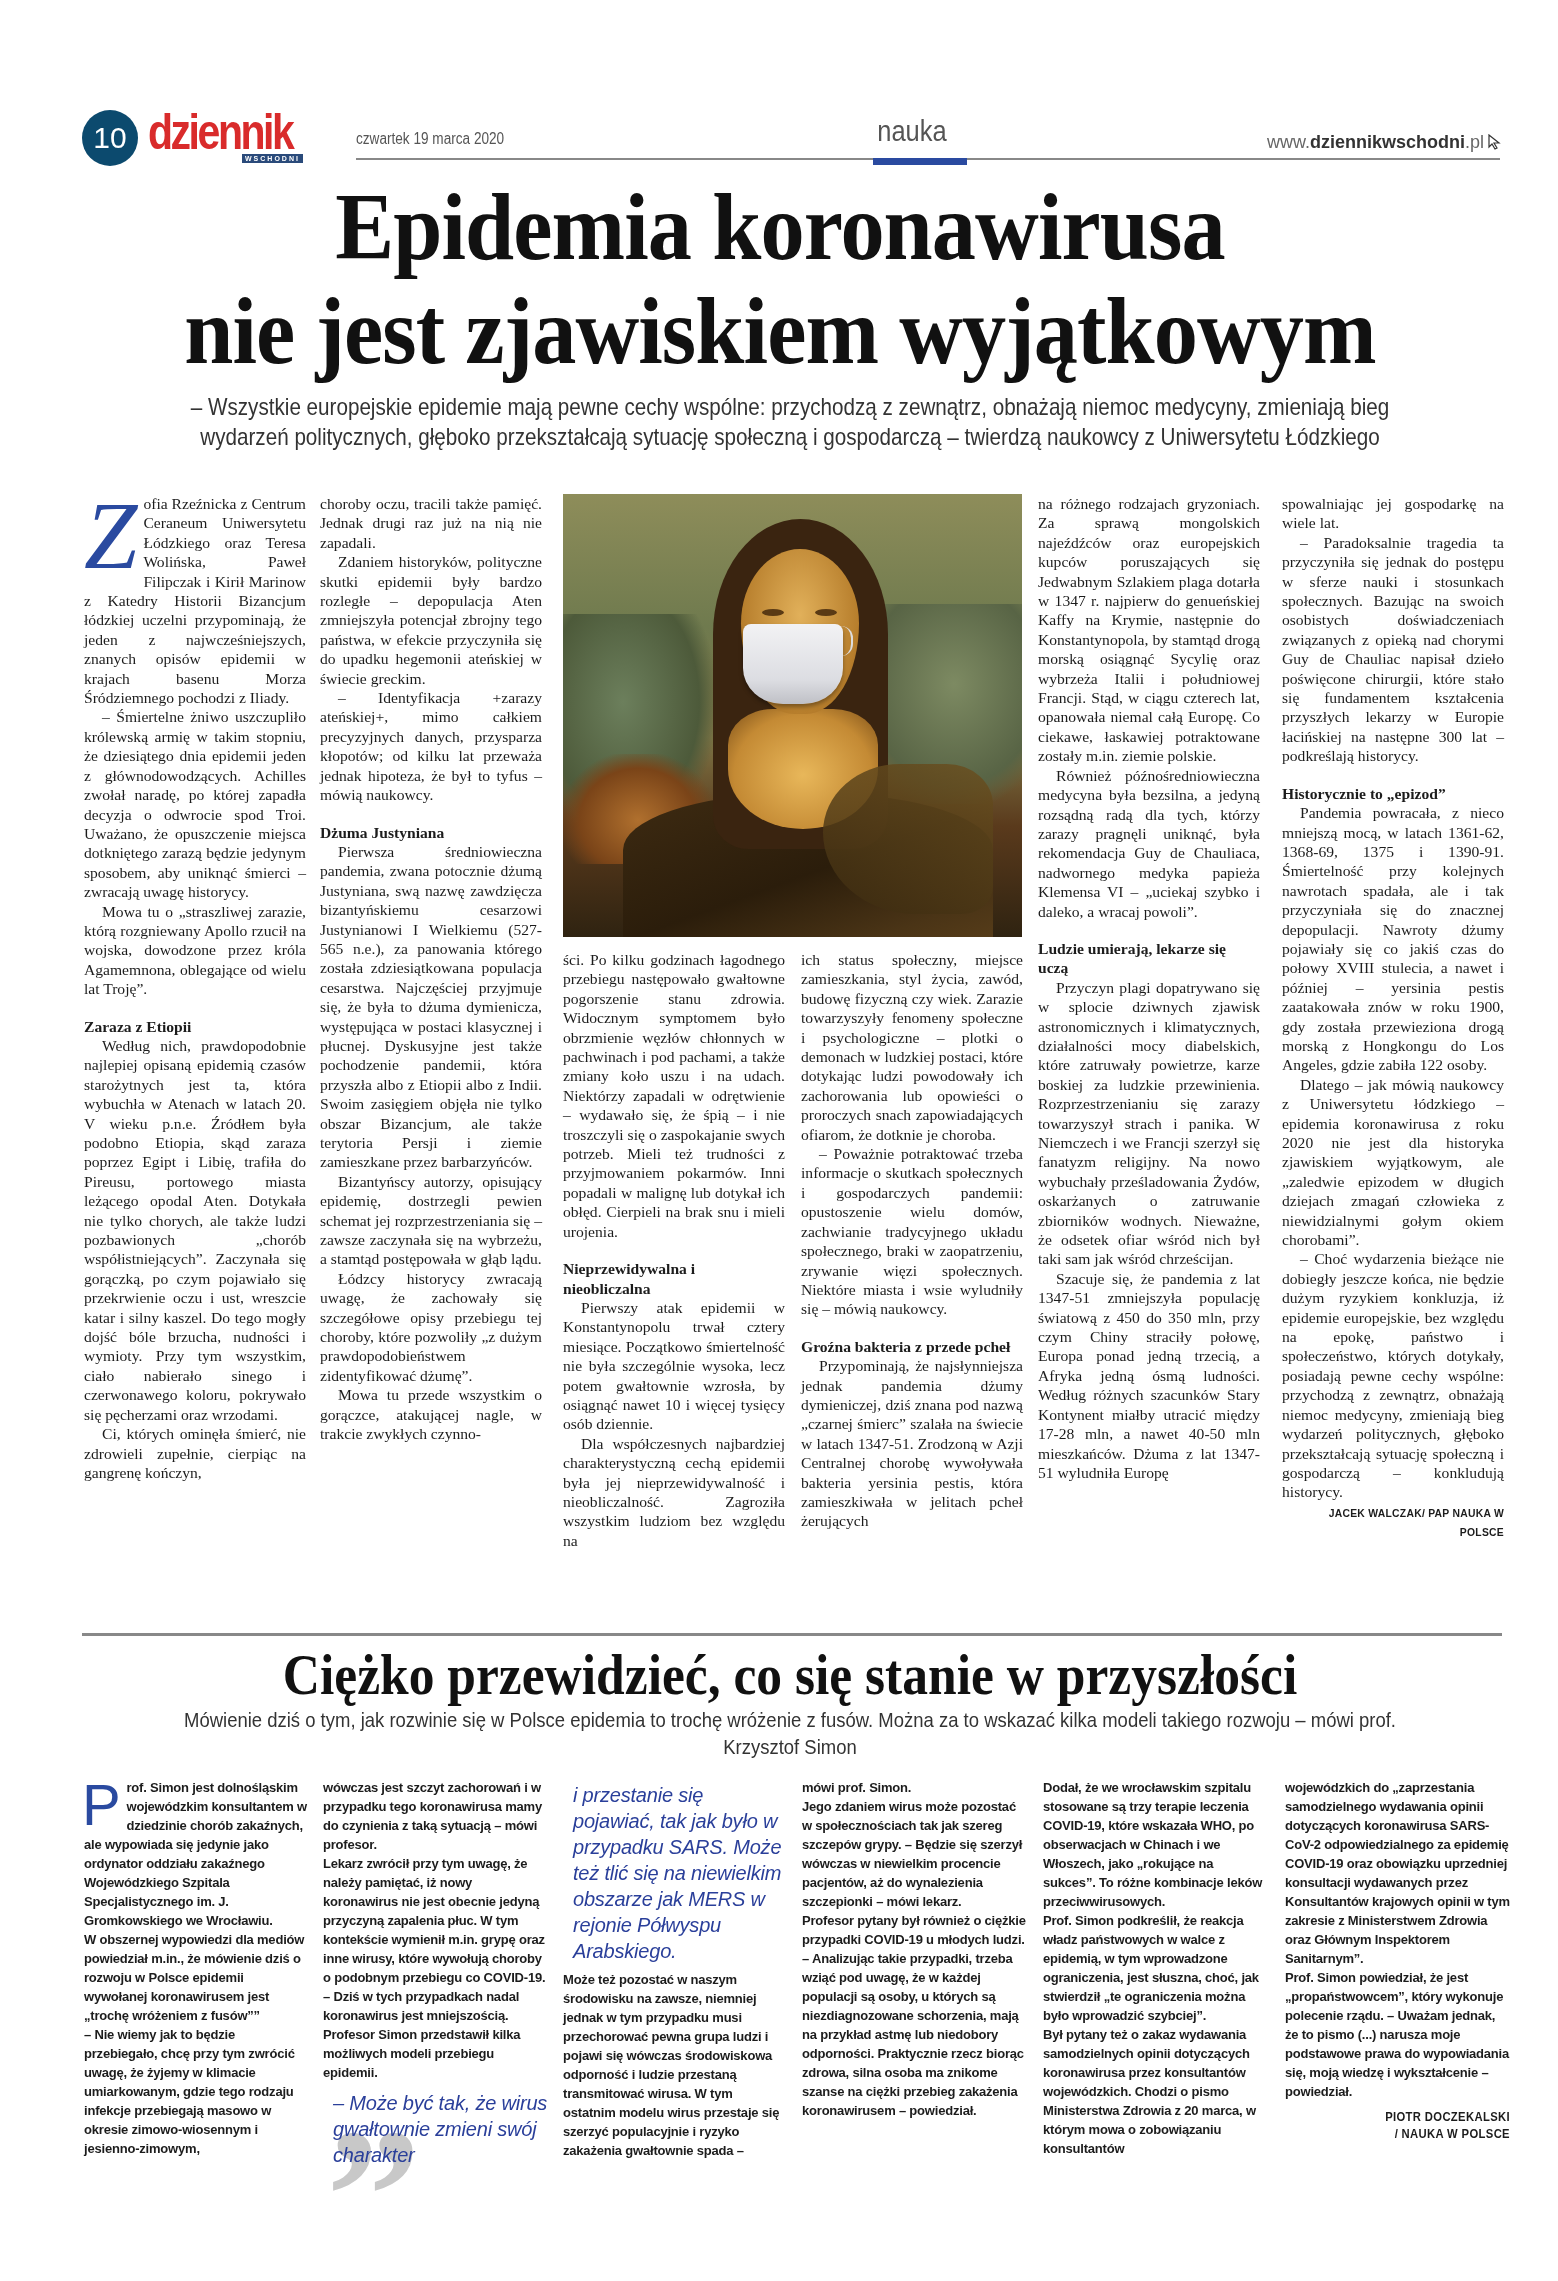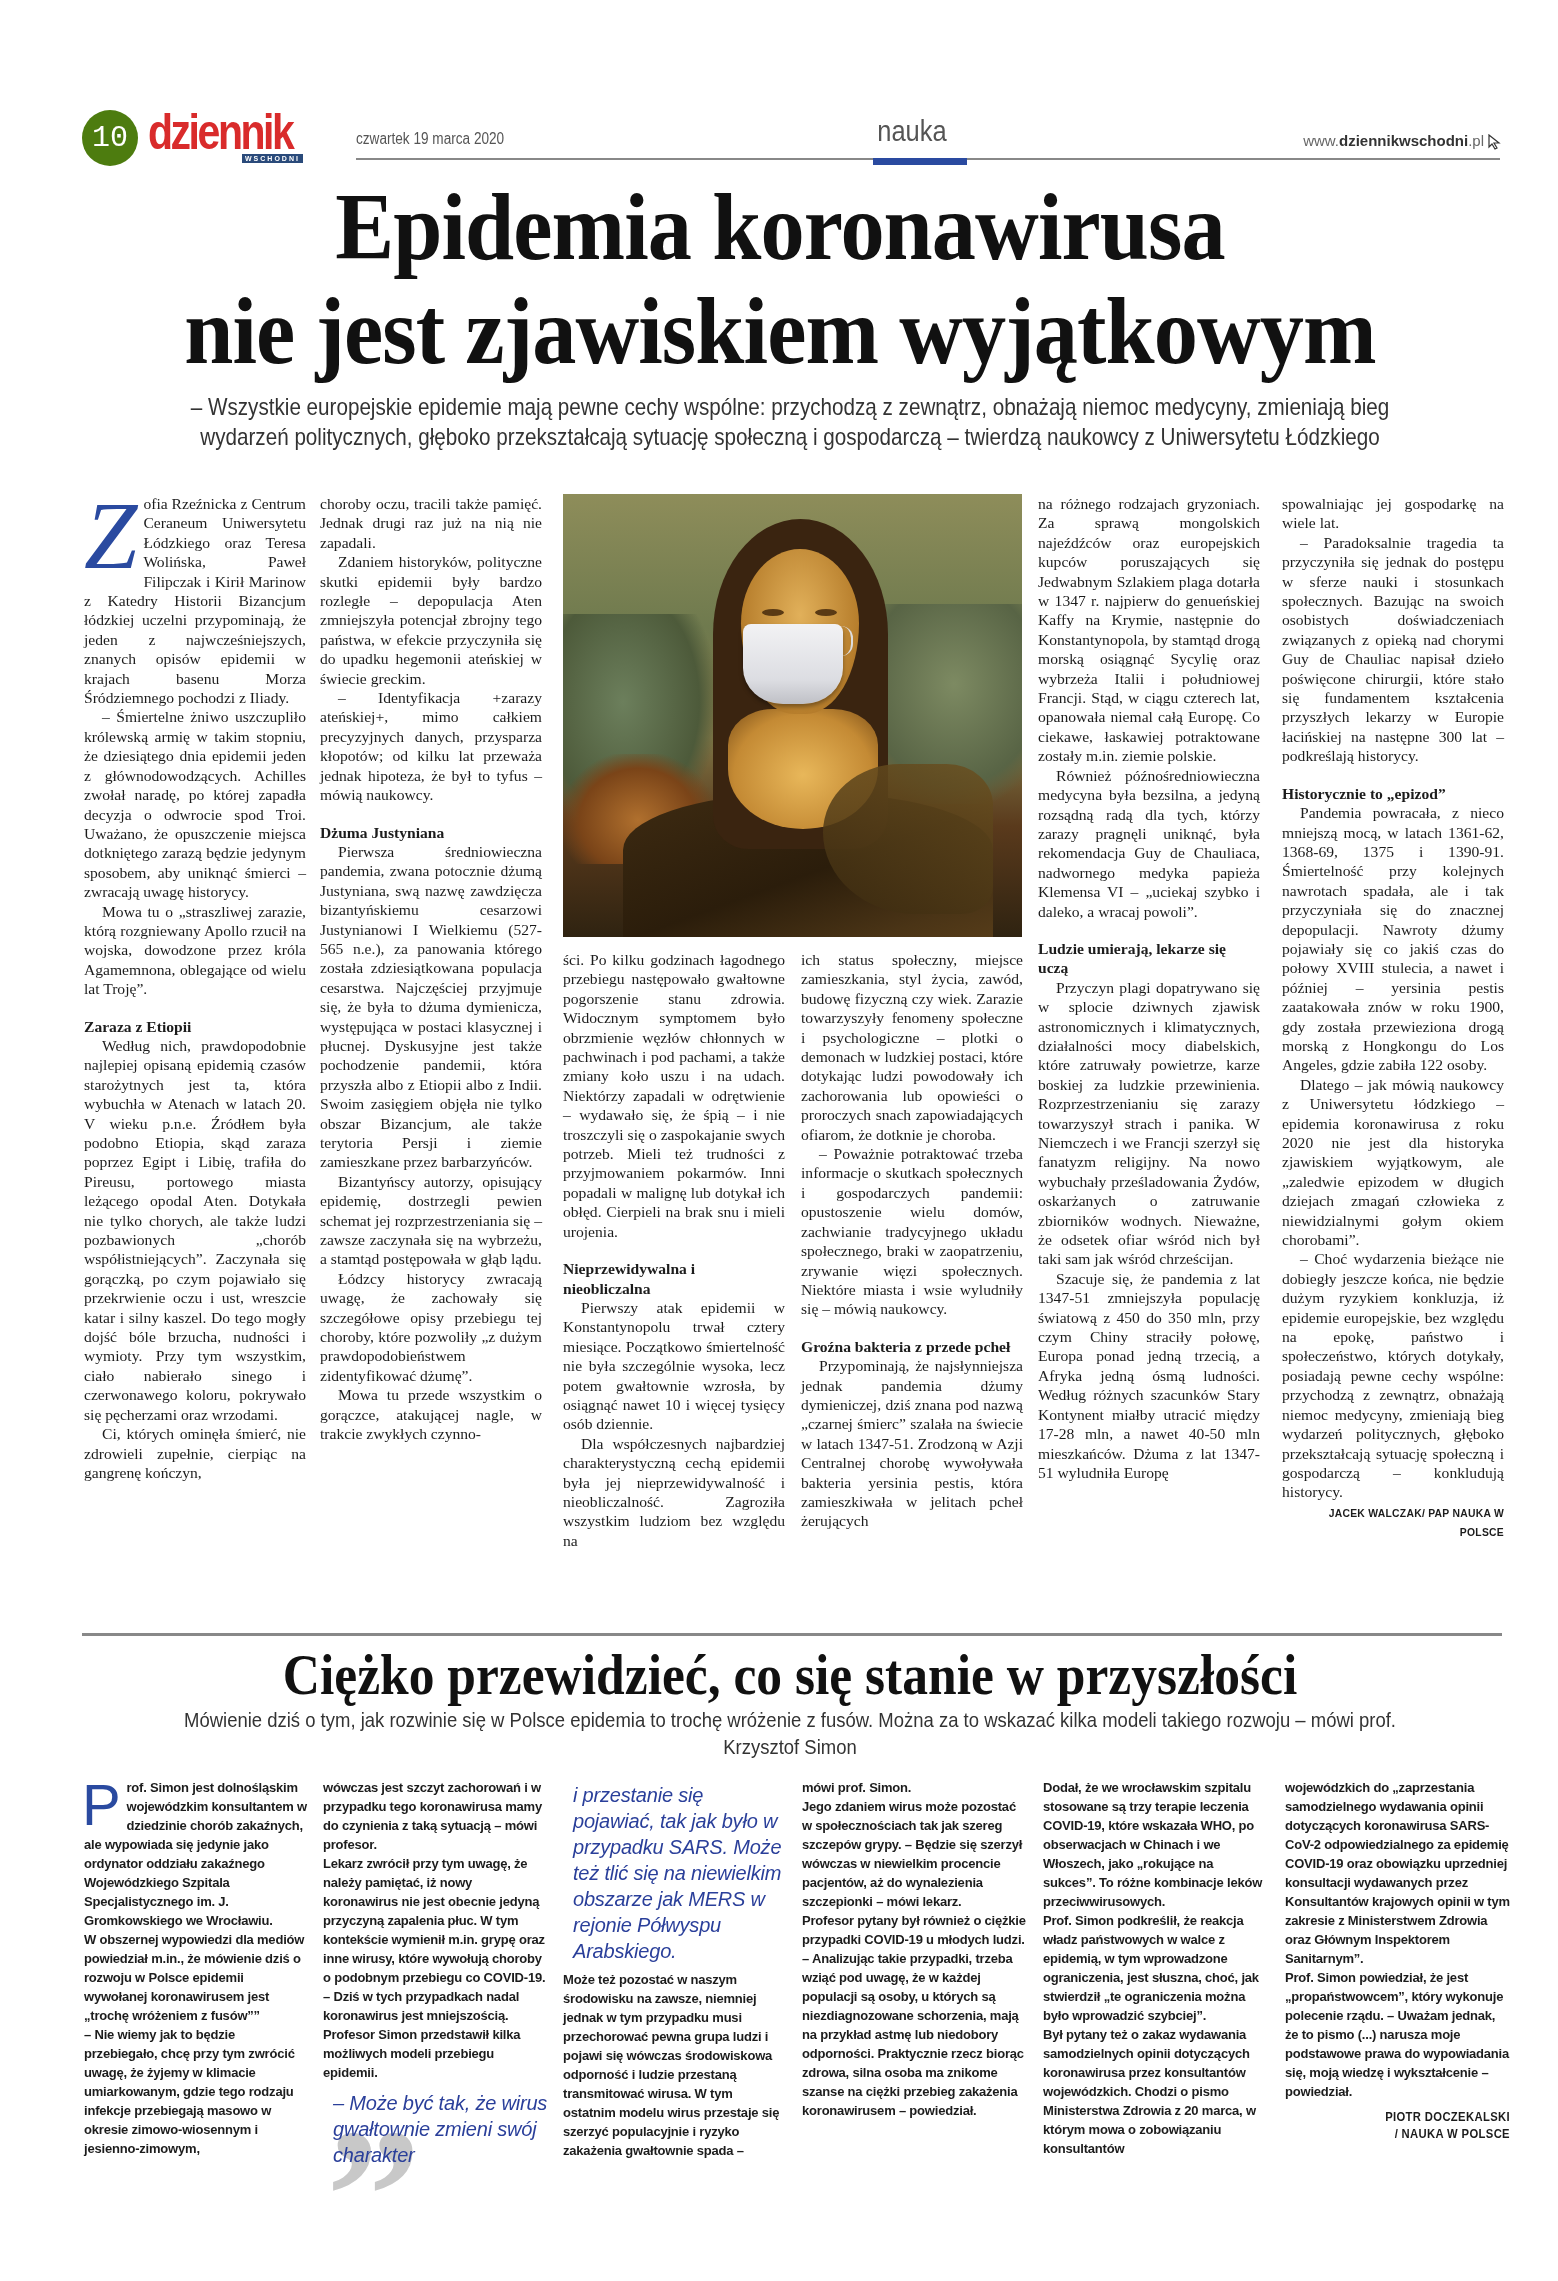--- a/index.html
+++ b/index.html
@@ -2,36 +2,36 @@
 <html><head>
 <meta charset="utf-8">
 <style>
   * { box-sizing: border-box; margin: 0; padding: 0; }
   html, body { width: 1558px; height: 2281px; background: #ffffff; }
   body { position: relative; overflow: hidden; color: #1a1a1a; }
 
   
   .masthead { position: absolute; left: 82px; top: 108px; width: 1420px; height: 60px; }
   .page-num { position: absolute; left: 0; top: 2px; width: 56px; height: 56px; border-radius: 50%;
-    background: #4d7c0f; color: #fff; font-family: Liberation Mono, monospace; font-size: 30px;
+    background: #0c4a6e; color: #fff; font-family: Liberation Sans, sans-serif; font-size: 30px;
     line-height: 56px; text-align: center; }
   .logo { position: absolute; left: 66px; top: -4px; font-family: "Liberation Sans", sans-serif;
     font-weight: 700; font-size: 50px; letter-spacing: -3px; color: #d92b2b; line-height: 56px;
     transform: scaleX(0.82); transform-origin: left center; }
   .logo-sub { position: absolute; left: 160px; top: 46px; background: #2a4a7a; color: #fff;
     font-family: "Liberation Sans", sans-serif; font-size: 7px; font-weight: 700; letter-spacing: 2px;
     padding: 1px 3px; }
   .date { position: absolute; left: 274px; top: 22px; font-family: "Liberation Sans", sans-serif;
     font-size: 16px; color: #555; transform: scaleX(0.85); transform-origin: left; }
   .rule-top { position: absolute; left: 274px; top: 50px; width: 1144px; height: 2px; background: #888; }
   .section { position: absolute; left: 780px; top: 6px; width: 100px; text-align: center;
     font-family: "Liberation Sans", sans-serif; font-size: 30px; color: #555; transform: scaleX(0.85); }
   .section-bar { position: absolute; left: 791px; top: 50px; width: 94px; height: 7px; background: #2a4aa0; }
   .site { position: absolute; right: 18px; top: 24px; font-family: "Liberation Sans", sans-serif;
-    font-size: 15px; color: #666; }
+    font-size: 18px; color: #666; }
   .site b { color: #333; }
   .cursor-icon { position: absolute; right: 0; top: 26px; width: 14px; height: 16px; }
 
   
   .headline1 { position: absolute; left: 60px; top: 175px; width: 1440px; text-align: center;
     font-family: "Liberation Serif", serif; font-weight: 700; font-size: 96px; line-height: 104px;
     letter-spacing: -1px; color: #111; transform: scaleX(0.92); transform-origin: center; }
   .lead1 { position: absolute; left: 90px; top: 392px; width: 1400px; text-align: center;
     font-family: "Liberation Sans", sans-serif; font-size: 24px; line-height: 30px; color: #333;
     transform: scaleX(0.86); transform-origin: center; }

